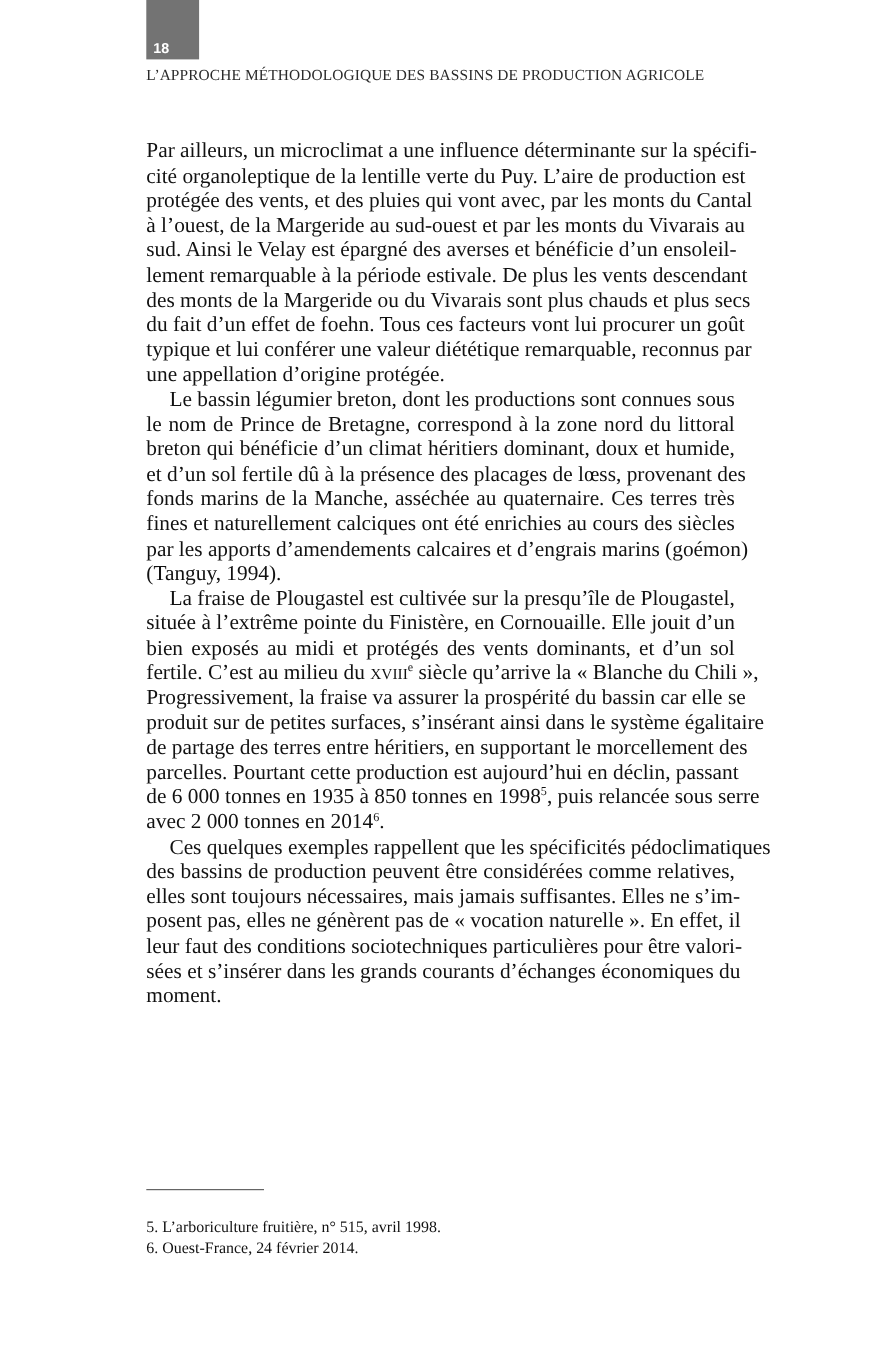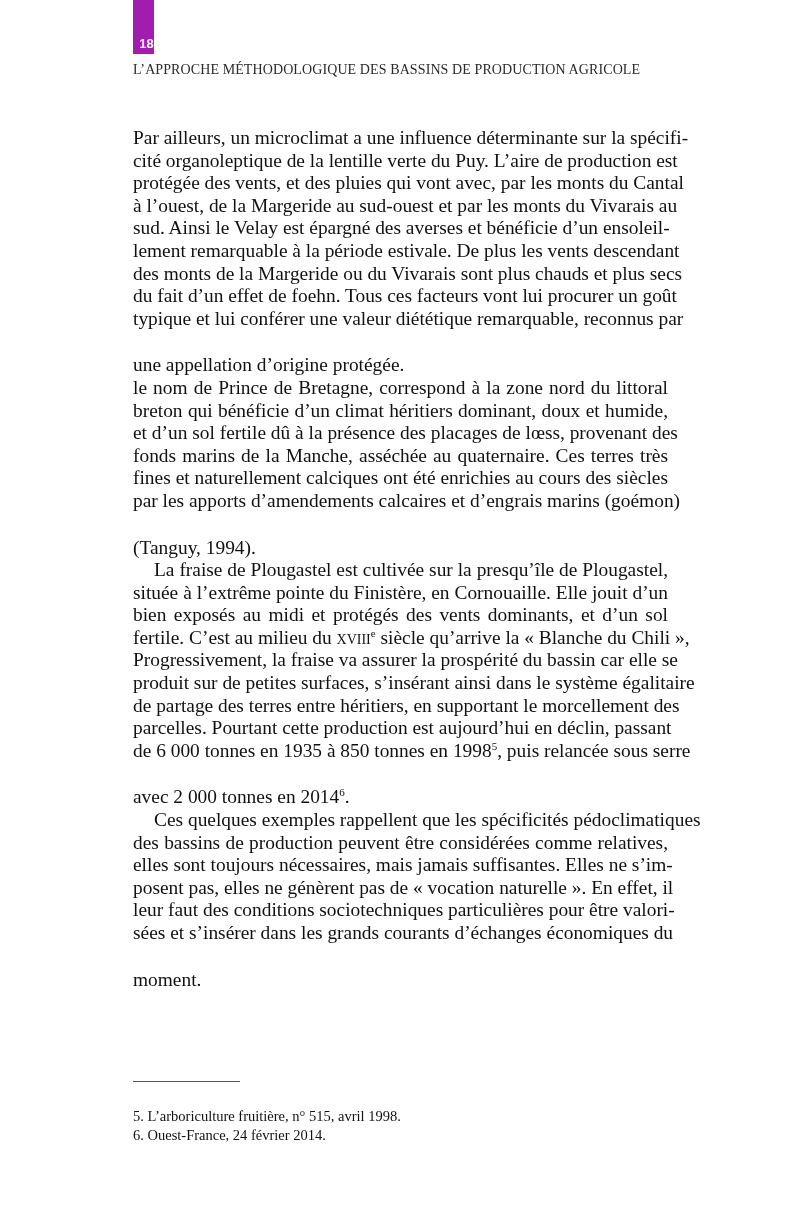--- a/index.html
+++ b/index.html
@@ -1,38 +1,38 @@
 <!DOCTYPE html>
 <html><head>
 <meta charset="utf-8">
 <style>
   html, body { margin: 0; padding: 0; background: #ffffff; }
   body { width: 800px; height: 1227px; position: relative; overflow: hidden; }
   .page-tab {
-    position: absolute; left: 133px; top: 0; width: 21px; height: 54px;
-    background: #a21caf;
+    position: absolute; left: 133px; top: 0; width: 48px; height: 54px;
+    background: #737373;
   }
   .page-number {
     position: absolute; left: 0; bottom: 3px; width: 27px; text-align: center;
     color: #ffffff; font-family: "Liberation Sans", sans-serif; font-weight: bold; font-size: 13px;
   }
   .running-head {
     position: absolute; left: 133px; top: 62px; white-space: nowrap;
     font-family: Liberation Serif, serif; font-size: 14px; color: #2a2a2a;
     letter-spacing: 0.1px;
   }
   .body-text {
     position: absolute; left: 133px; top: 127px; width: 535px;
     font-family: Liberation Serif, serif; font-size: 19.4px; color: #111111;
   }
   .line {
     display: block; height: 22.6px; line-height: 22.6px; white-space: nowrap;
     text-align: justify; text-align-last: justify;
   }
-  .line.last { text-align-last: left; margin-top: 24px; }
+  .line.last { text-align-last: left; }
   .line.indent { padding-left: 21px; }
   sup.fn { font-size: 11px; vertical-align: 7px; line-height: 0; }
   .sc { font-variant: small-caps; }
   .footnote-rule {
     position: absolute; left: 133px; top: 1081px; width: 107px; height: 1px; background: #555;
   }
   .footnotes {
     position: absolute; left: 133px; top: 1087px;
     font-family: "Liberation Serif", serif; font-size: 14.5px; color: #111; margin-top: 20px;
   }
@@ -55,20 +55,21 @@
     <span class="line">à l’ouest, de la Margeride au sud-ouest et par les monts du Vivarais au</span>
     <span class="line">sud. Ainsi le Velay est épargné des averses et bénéficie d’un ensoleil-</span>
     <span class="line">lement remarquable à la période estivale. De plus les vents descendant</span>
     <span class="line">des monts de la Margeride ou du Vivarais sont plus chauds et plus secs</span>
     <span class="line">du fait d’un effet de foehn. Tous ces facteurs vont lui procurer un goût</span>
     <span class="line">typique et lui conférer une valeur diététique remarquable, reconnus par</span>
     <span class="line last">une appellation d’origine protégée.</span>
   </div>
 
   <div>
+    <span class="line indent">Le bassin légumier breton, dont les productions sont connues sous</span>
     <span class="line">le nom de Prince de Bretagne, correspond à la zone nord du littoral</span>
     <span class="line">breton qui bénéficie d’un climat héritiers dominant, doux et humide,</span>
     <span class="line">et d’un sol fertile dû à la présence des placages de lœss, provenant des</span>
     <span class="line">fonds marins de la Manche, asséchée au quaternaire. Ces terres très</span>
     <span class="line">fines et naturellement calciques ont été enrichies au cours des siècles</span>
     <span class="line">par les apports d’amendements calcaires et d’engrais marins (goémon)</span>
     <span class="line last">(Tanguy, 1994).</span>
   </div>
 
   <div>

